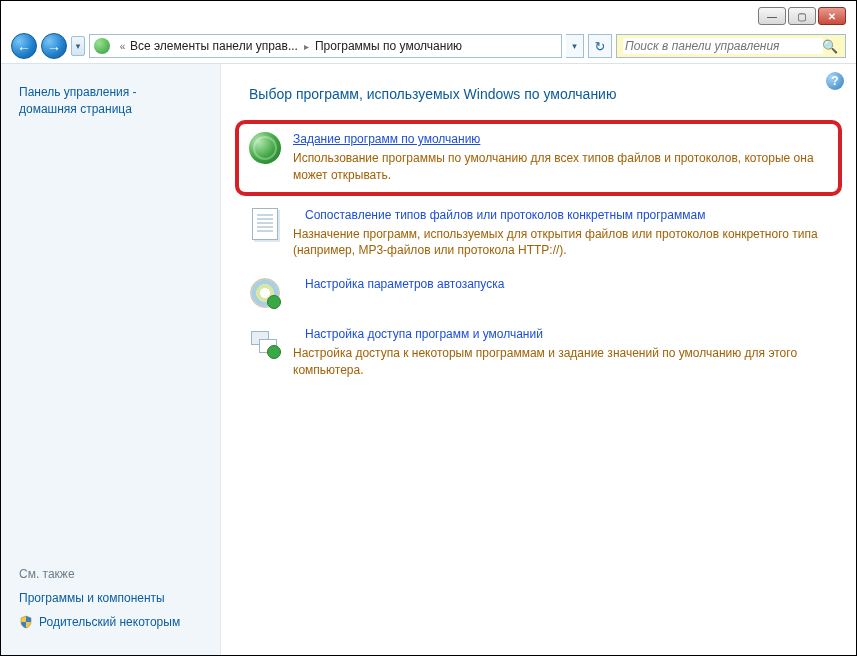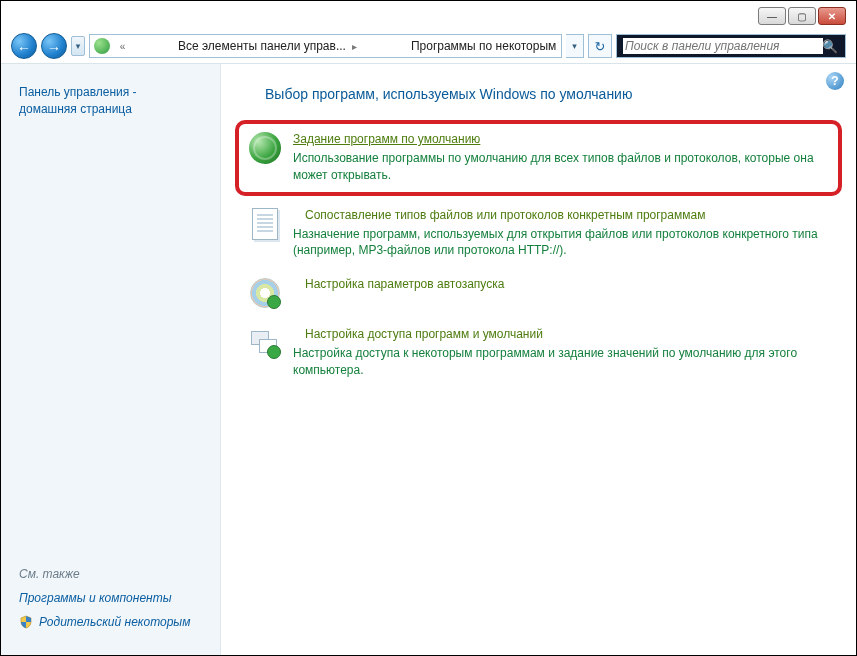--- a/index.html
+++ b/index.html
@@ -102,21 +102,21 @@
   .bc-small-sep {
     width: 16px;
     height: 100%;
     display:flex;
     align-items:center;
     justify-content:center;
     border-left: 1px solid transparent;
     font-size:10px;
     color:#666;
   }
-  .bc-item { white-space: nowrap; margin-left: 48px; }
+  .bc-item { white-space: nowrap; }
   .dropdown-box {
     width: 18px;
     height: 24px;
     border: 1px solid #9fbfd7;
     border-left: none;
     background: #f4f9fd;
     display: flex;
     align-items: center;
     justify-content: center;
     font-size: 9px;
@@ -130,21 +130,21 @@
     display: flex;
     align-items: center;
     justify-content: center;
     color: #1e6aa8;
     font-size: 13px;
   }
   .search-box {
     width: 230px;
     height: 24px;
     border: 1px solid #9fbfd7;
-    background: #0f172a;
+    background: #fef9c3;
     display: flex;
     align-items: center;
     padding: 0 6px;
     color: #888;
     font-style: italic;
   }
   .search-box input {
     border: none;
     outline: none;
     flex: 1;
@@ -181,21 +181,20 @@
   .sidebar-title {
     color: #0b5ea0;
     font-size: 12px;
     line-height: 1.4;
   }
   .sidebar-bottom {
     position: absolute;
     bottom: 16px;
     left: 18px;
     right: 0;
-    font-style: italic;
   }
   .see-also {
     color: #6b7d89;
     font-size: 12px;
     margin-bottom: 10px;
   }
   .sidebar-link {
     color: #0b5ea0;
     font-size: 12px;
     margin-bottom: 10px;
@@ -225,21 +224,20 @@
     font-weight: bold;
     font-size: 12px;
     display: flex;
     align-items: center;
     justify-content: center;
   }
   .page-title {
     color: #0a5a99;
     font-size: 14px;
     margin-bottom: 18px;
-    margin-left: 16px;
   }
   .item {
     display: flex;
     gap: 12px;
     margin-bottom: 18px;
   }
   .item.highlighted {
     border: 4px solid #d62027;
     border-radius: 10px;
     padding: 8px 10px;
@@ -250,29 +248,29 @@
   .item-icon {
     width: 32px;
     height: 32px;
     flex-shrink: 0;
     display:flex;
     align-items:center;
     justify-content:center;
   }
   .item-body { flex: 1; }
   .item-link {
-    color: #4d7c0f;
+    color: #1d4ed8;
     text-decoration: underline;
     font-size: 12px;
     display: inline-block;
     margin-bottom: 4px;
   }
   .item-link.nou { text-decoration: none; margin-left: 12px; }
   .item-desc {
-    color: #15803d;
+    color: #a16207;
     font-size: 12px;
     line-height: 1.4;
   }
   
   .ic-globe {
     width:32px;height:32px;border-radius:50%;
     background: radial-gradient(circle at 30% 30%, #b6e8b0, #3aa43f 55%, #1e6e24);
     position:relative;
   }
   .ic-globe::after{
@@ -311,21 +309,21 @@
 
 <div class="addr-row">
   <div class="navcircle">←</div>
   <div class="navcircle">→</div>
   <div class="navdrop">▾</div>
   <div class="breadcrumb-box">
     <span class="bc-icon"></span>
     <span class="bc-small-sep">«</span>
     <span class="bc-item">Все элементы панели управ...</span>
     <span class="bc-sep">▸</span>
-    <span class="bc-item">Программы по некоторым</span>
+    <span class="bc-item">Программы по умолчанию</span>
     <span style="flex:1"></span>
   </div>
   <div class="dropdown-box">▾</div>
   <div class="refresh-box">↻</div>
   <div class="search-box">
     <input type="text" placeholder="Поиск в панели управления" style="">
     <span class="search-icon">🔍</span>
   </div>
 </div>
 

